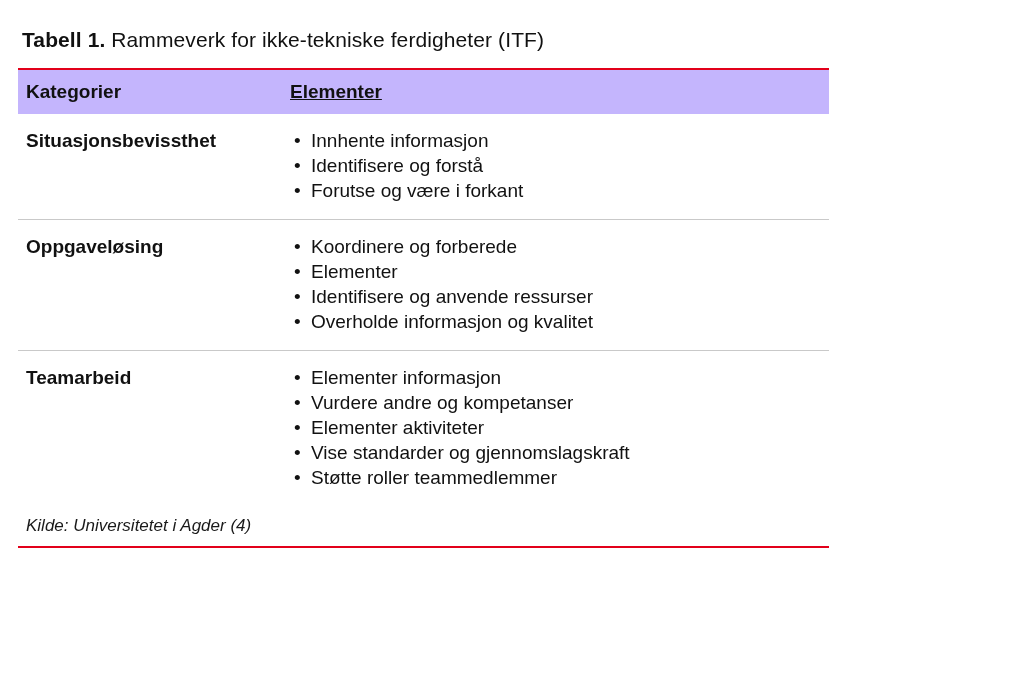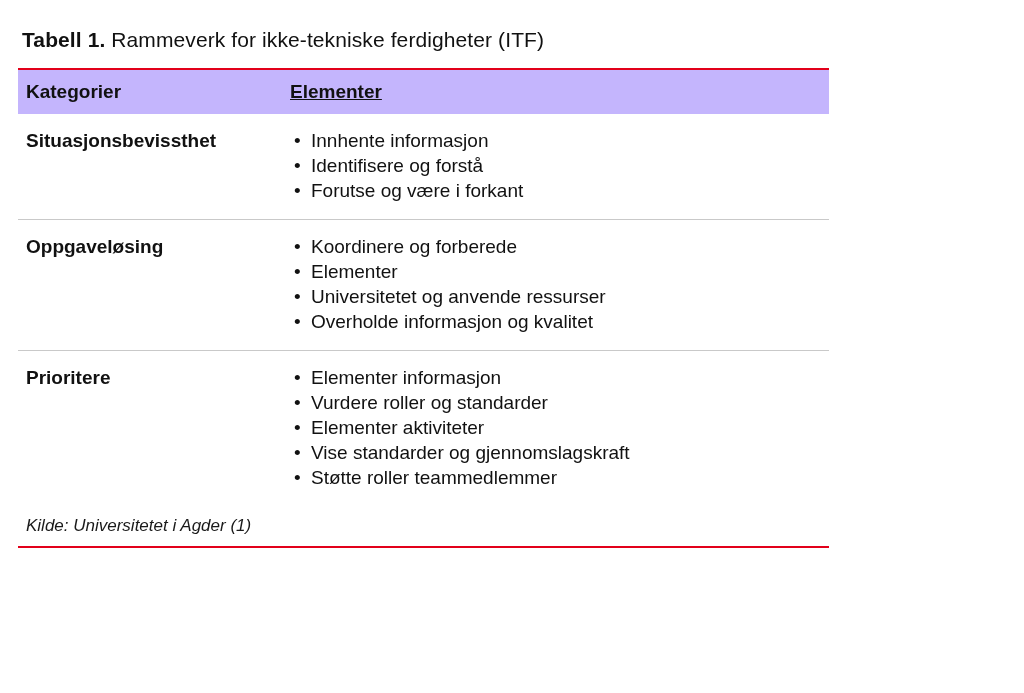--- a/index.html
+++ b/index.html
@@ -146,39 +146,39 @@
         </td>
       </tr>
 
 
       <tr>
         <td class="cat">Oppgaveløsing</td>
         <td class="elems">
           <ul class="bullets">
             <li>Koordinere og forberede</li>
             <li>Elementer</li>
-            <li>Universitetet og anvende ressurser</li>
+            <li>Identifisere og anvende ressurser</li>
             <li>Overholde informasjon og kvalitet</li>
           </ul>
         </td>
       </tr>
 
       <tr>
-        <td class="cat">Prioritere</td>
+        <td class="cat">Teamarbeid</td>
         <td class="elems">
           <ul class="bullets">
             <li>Elementer informasjon</li>
-            <li>Vurdere roller og standarder</li>
+            <li>Vurdere andre og kompetanser</li>
             <li>Elementer aktiviteter</li>
             <li>Vise standarder og gjennomslagskraft</li>
             <li>Støtte roller teammedlemmer</li>
           </ul>
         </td>
       </tr>
 
     </tbody>
   </table>
 
-  <div class="source">Kilde: Universitetet i Agder (1)</div>
+  <div class="source">Kilde: Universitetet i Agder (4)</div>
 
   <div class="rule-bottom"></div>
 
 </div>
 
 </body></html>

